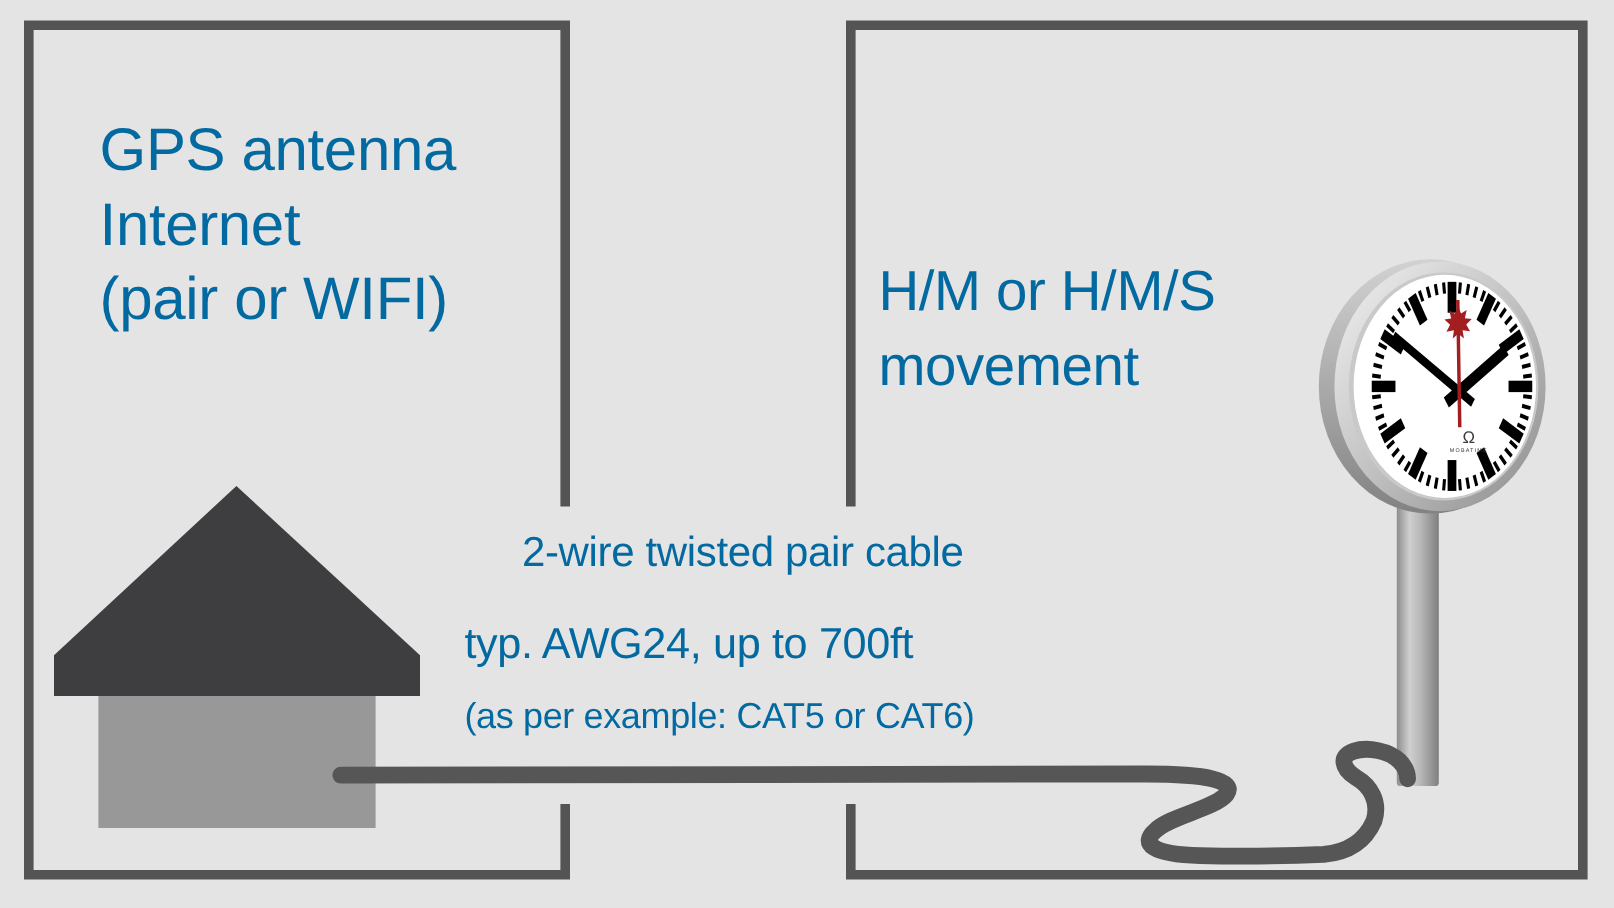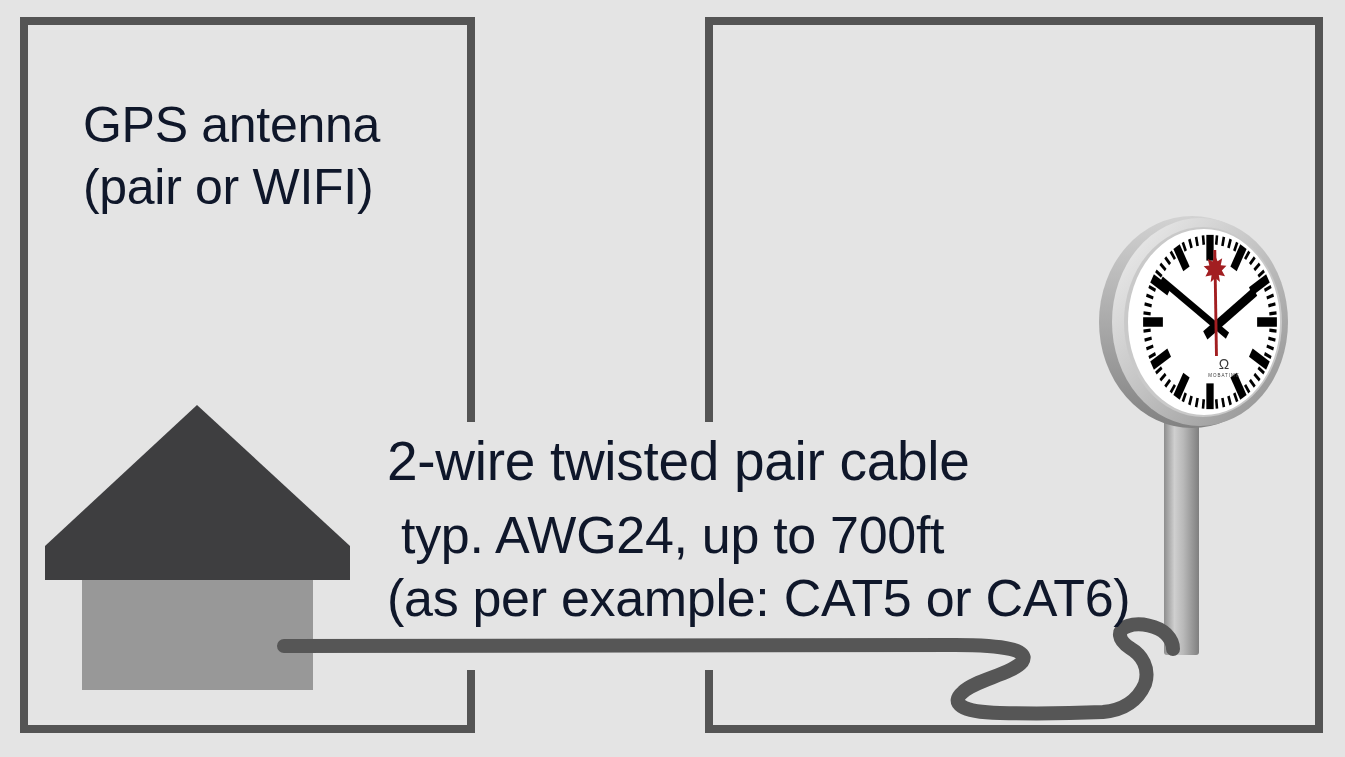--- a/index.html
+++ b/index.html
@@ -13,49 +13,49 @@
     height:757px;
     overflow:hidden;
     background:#e4e4e4;
   }
   .stage svg{
     position:absolute;
     left:0; top:0;
   }
   .label{
     position:absolute;
-    color:#0f172a;
+    color:#0369a1;
     letter-spacing:-0.3px;
     white-space:nowrap;
   }
   .gps-label{
     left:83px; top:94px;
     font-size:50px;
     line-height:62px;
   }
   .movement-label{
     left:732px; top:210px;
     font-size:47px;
     line-height:63px;
   }
   .cable-label{
     left:387px; top:428px;
   }
   .cable-label .l1{
-    font-size:55px;
+    font-size:35px;
     line-height:66px;
     margin-bottom:10px;
+    margin-left:48px;
   }
   .cable-label .l2{
-    font-size:52px;
+    font-size:36px;
     line-height:63px;
-    margin-left:14px;
   }
   .cable-label .l3{
-    font-size:52px;
+    font-size:30px;
     line-height:62px;
   }
 </style>
 </head>
 <body>
 
 <div class="stage">
 
   <svg width="1345" height="757" viewBox="0 0 1345 757">
     <defs>
@@ -183,23 +183,28 @@
 
       <g transform="translate(1216,326) scale(0.9,1) rotate(-1)">
         <line x1="0" y1="30" x2="0" y2="-76" stroke-width="3.2" stroke="#a21e21"></line>
         <path transform="translate(0,-56) scale(1.15)" d="M0,-13 L2.5,-7.5 L7,-10 L5.5,-4 L11,-3.5 L6.5,0.5 L9.5,5.5 L3.5,4.5 L4.5,10.5 L0,7 L-4.5,10.5 L-3.5,4.5 L-9.5,5.5 L-6.5,0.5 L-11,-3.5 L-5.5,-4 L-7,-10 L-2.5,-7.5 Z" fill="#a21e21"></path>
       </g>
     </g>
   </svg>
 
   <div class="label gps-label">
     <div>GPS antenna</div>
+    <div>Internet</div>
     <div>(pair or WIFI)</div>
   </div>
 
+  <div class="label movement-label">
+    <div>H/M or H/M/S</div>
+    <div>movement</div>
+  </div>
 
   <div class="label cable-label">
     <div class="l1">2-wire twisted pair cable</div>
     <div class="l2">typ. AWG24, up to 700ft</div>
     <div class="l3">(as per example: CAT5 or CAT6)</div>
   </div>
 
 </div>
 
 </body></html>

